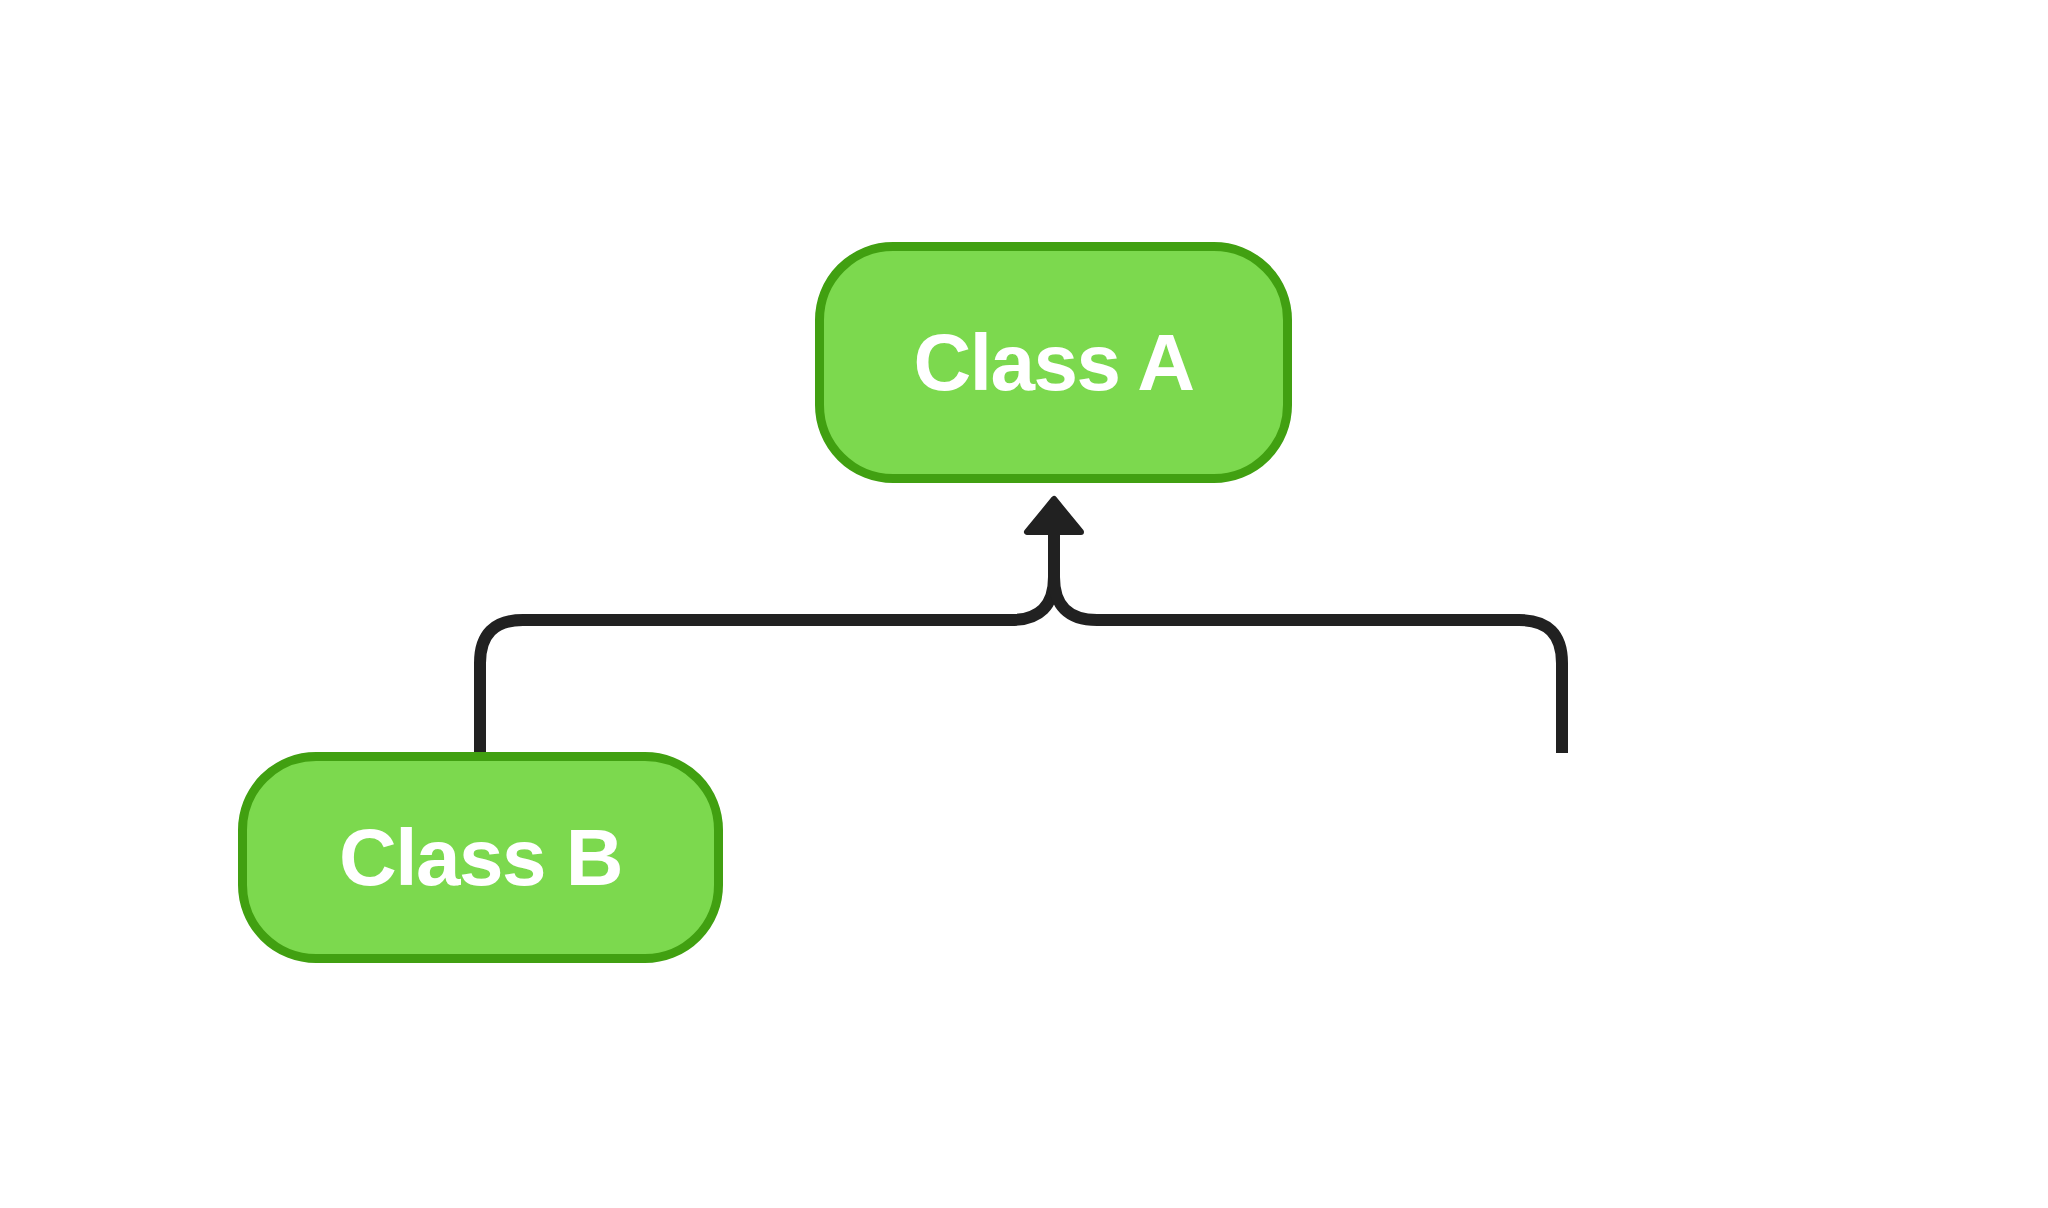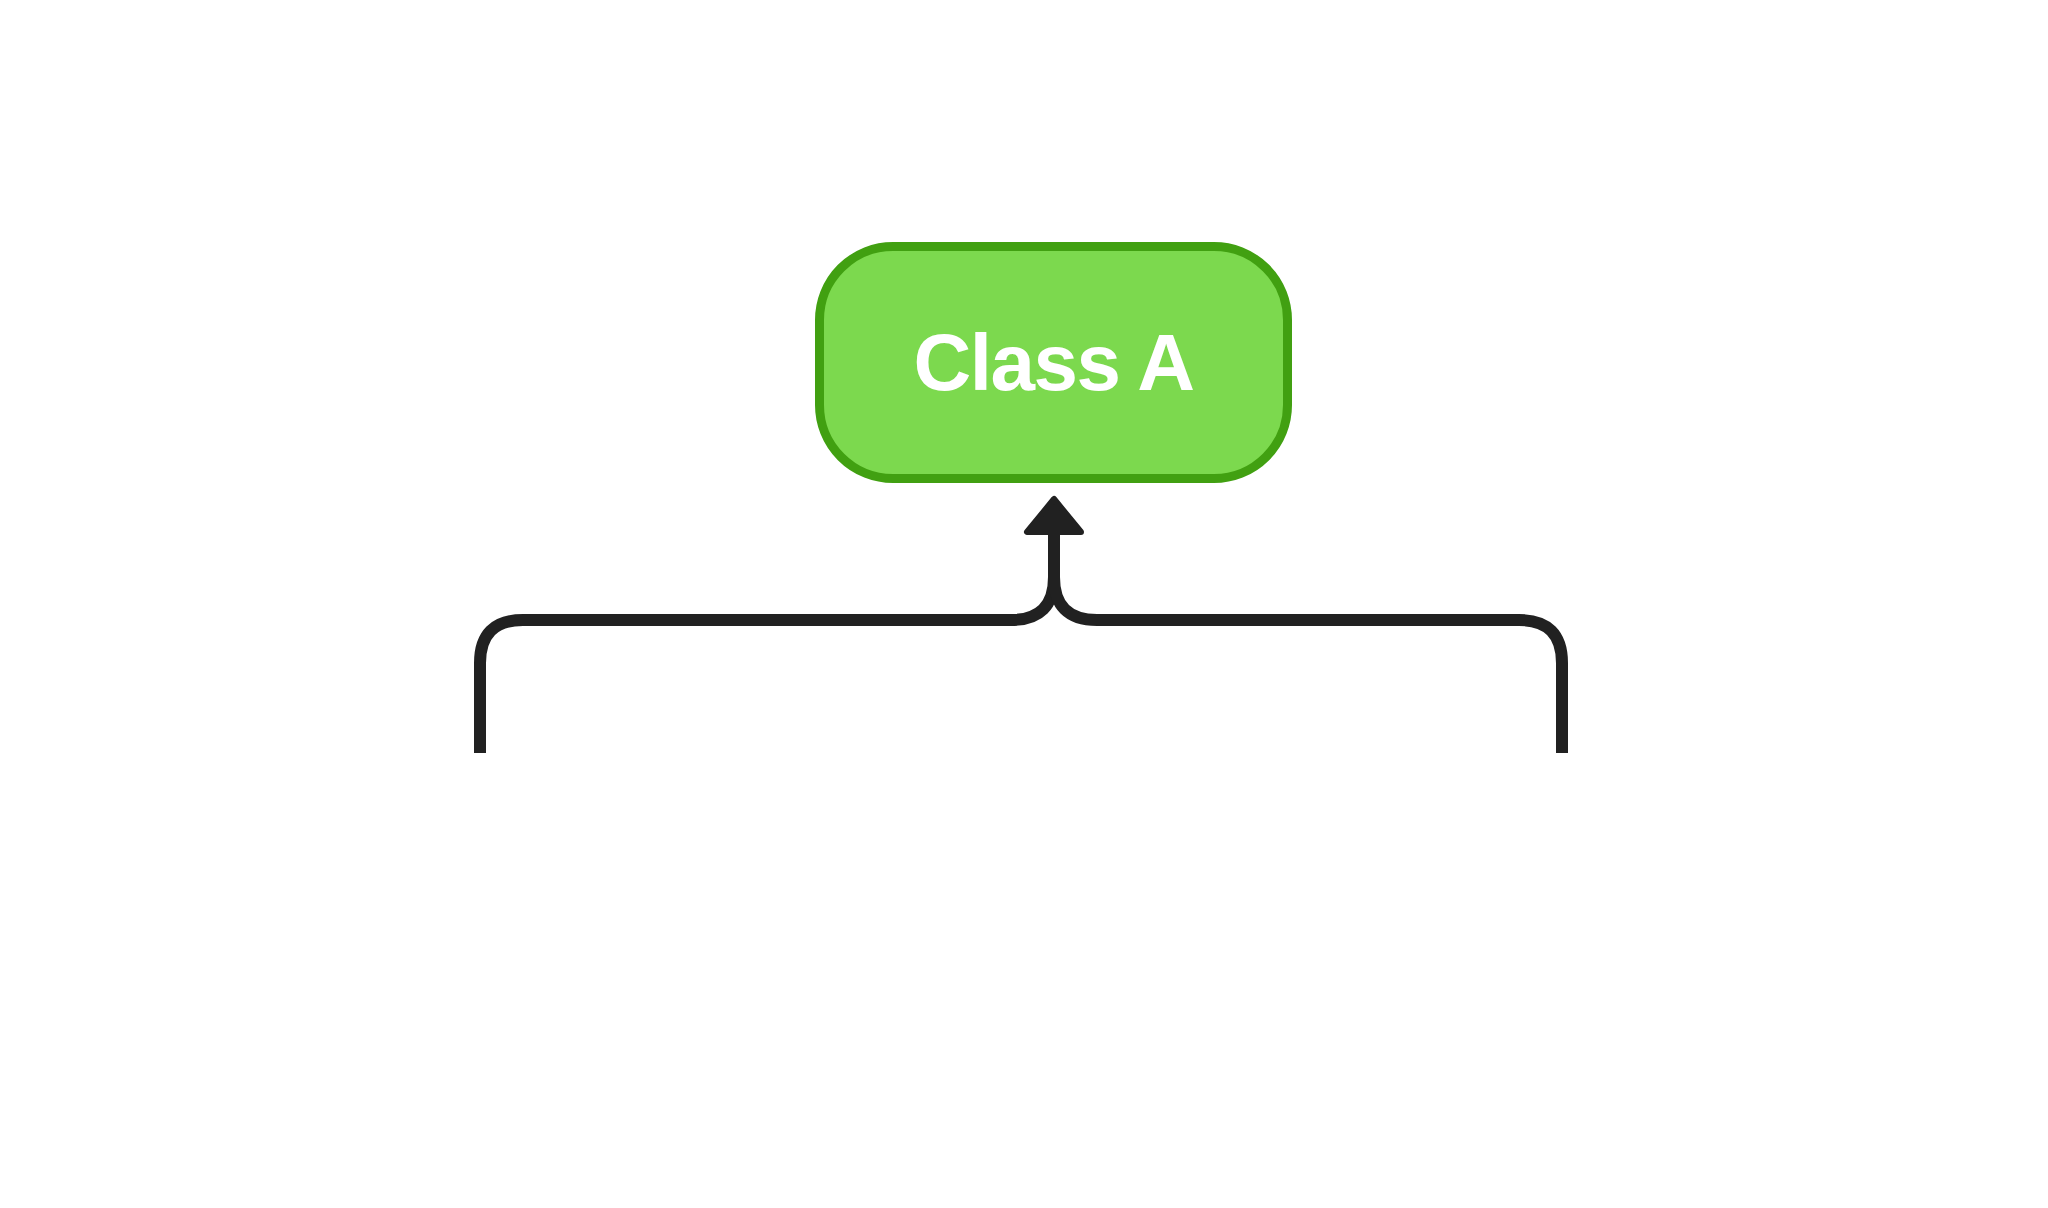--- a/index.html
+++ b/index.html
@@ -68,15 +68,18 @@
 
     <path class="edge" d="M 1562 753 L 1562 663 Q 1562 620 1519 620 L 1097 620 Q 1054 620 1054 577 L 1054 534"></path>
 
     <path class="arrowhead" d="M 1054 499 L 1027 532 L 1081 532 Z"></path>
   </svg>
 
   <div class="node node-a">
     <span class="node-label">Class A</span>
   </div>
 
+  <div class="node node-b">
+    <span class="node-label">Class B</span>
+  </div>
 
 
 </div>
 
 </body></html>

